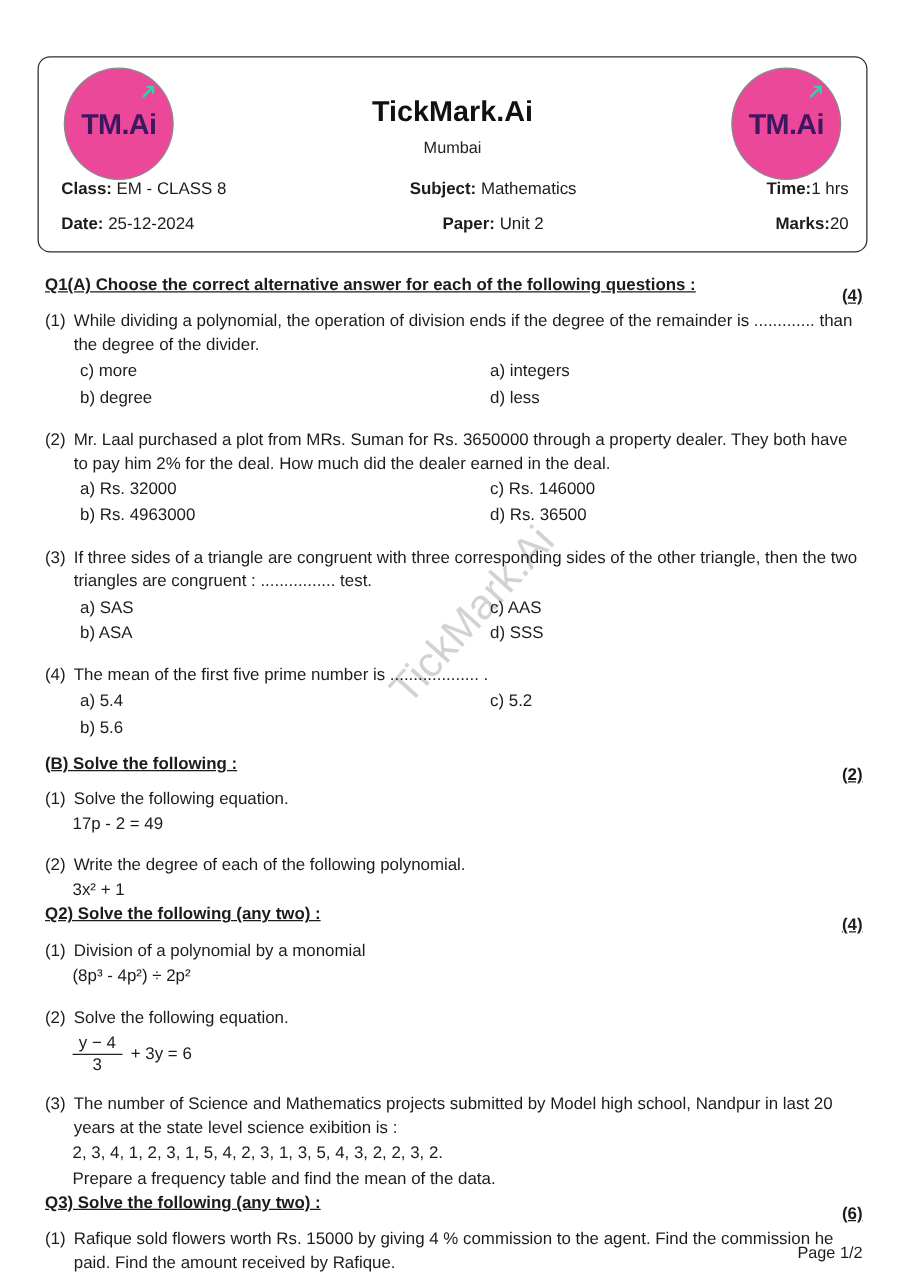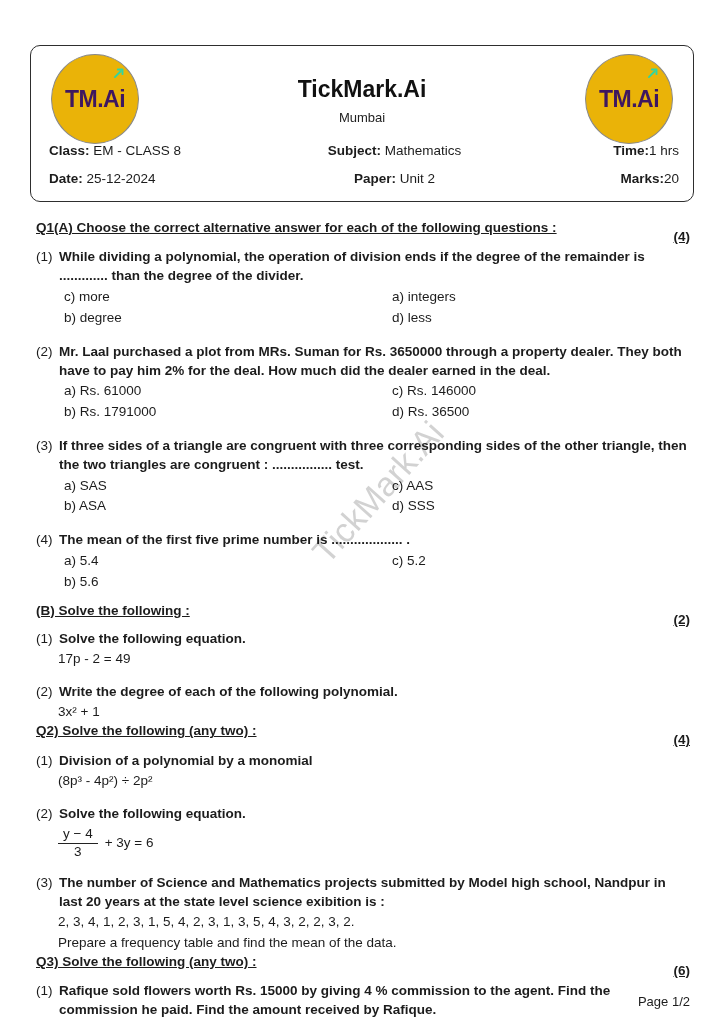--- a/index.html
+++ b/index.html
@@ -22,21 +22,21 @@
     width: 664px; height: 157px;
     border: 1.6px solid #2e2e2e;
     border-radius: 10px;
   }
   .brand-logo {
     position: absolute; top: 8px;
     width: 88px; height: 90px;
     border: 1px solid #8a8a8a;
     border-radius: 50%;
     display: flex; align-items: center; justify-content: center;
-    background:#eab308;
+    background:#ec4899;
   }
   .brand-logo.left  { left: 20px; }
   .brand-logo.right { right: 20px; }
   .brand-logo .logo-text {
     font-weight: bold; font-size: 23px; letter-spacing: -0.5px;
     color: #3e1760;
   }
   .brand-logo .arrow-icon {
     position: absolute; top: 11px; right: 12px;
   }
@@ -63,21 +63,21 @@
   }
   .section-heading {
     display: flex; justify-content: space-between; align-items: flex-start;
     font-weight: bold;
     text-decoration: underline;
   }
   .section-heading .marks { position: relative; top: 9px; font-weight: bold; }
   .qblock { margin-top: 10px; }
   .qline { display: flex; }
   .qnum { flex: 0 0 23px; }
-  .qtext { flex: 1; font-weight: bold; }
+  .qtext { flex: 1; }
   .opts {
     padding-left: 28px;
     display: grid;
     grid-template-columns: 328px auto;
     line-height: 1.3;
     margin-top: 1px;
   }
   .opts span { padding: 1.5px 0; }
   .math-line { padding-left: 22px; margin-top: 1px; }
   .frac-line { display: flex; align-items: center; margin-top: 3px; }
@@ -163,23 +163,23 @@
         <span>d) less</span>
       </div>
     </div>
 
     <div class="qblock gap-md">
       <div class="qline">
         <span class="qnum">(2)</span>
         <span class="qtext">Mr. Laal purchased a plot from MRs. Suman for Rs. 3650000 through a property dealer. They both have to pay him 2% for the deal. How much did the dealer earned in the deal.</span>
       </div>
       <div class="opts">
-        <span>a) Rs. 61000</span>
+        <span>a) Rs. 32000</span>
         <span>c) Rs. 146000</span>
-        <span>b) Rs. 1791000</span>
+        <span>b) Rs. 4963000</span>
         <span>d) Rs. 36500</span>
       </div>
     </div>
 
     <div class="qblock gap-md">
       <div class="qline">
         <span class="qnum">(3)</span>
         <span class="qtext">If three sides of a triangle are congruent with three corresponding sides of the other triangle, then the two triangles are congruent : ................ test.</span>
       </div>
       <div class="opts">

